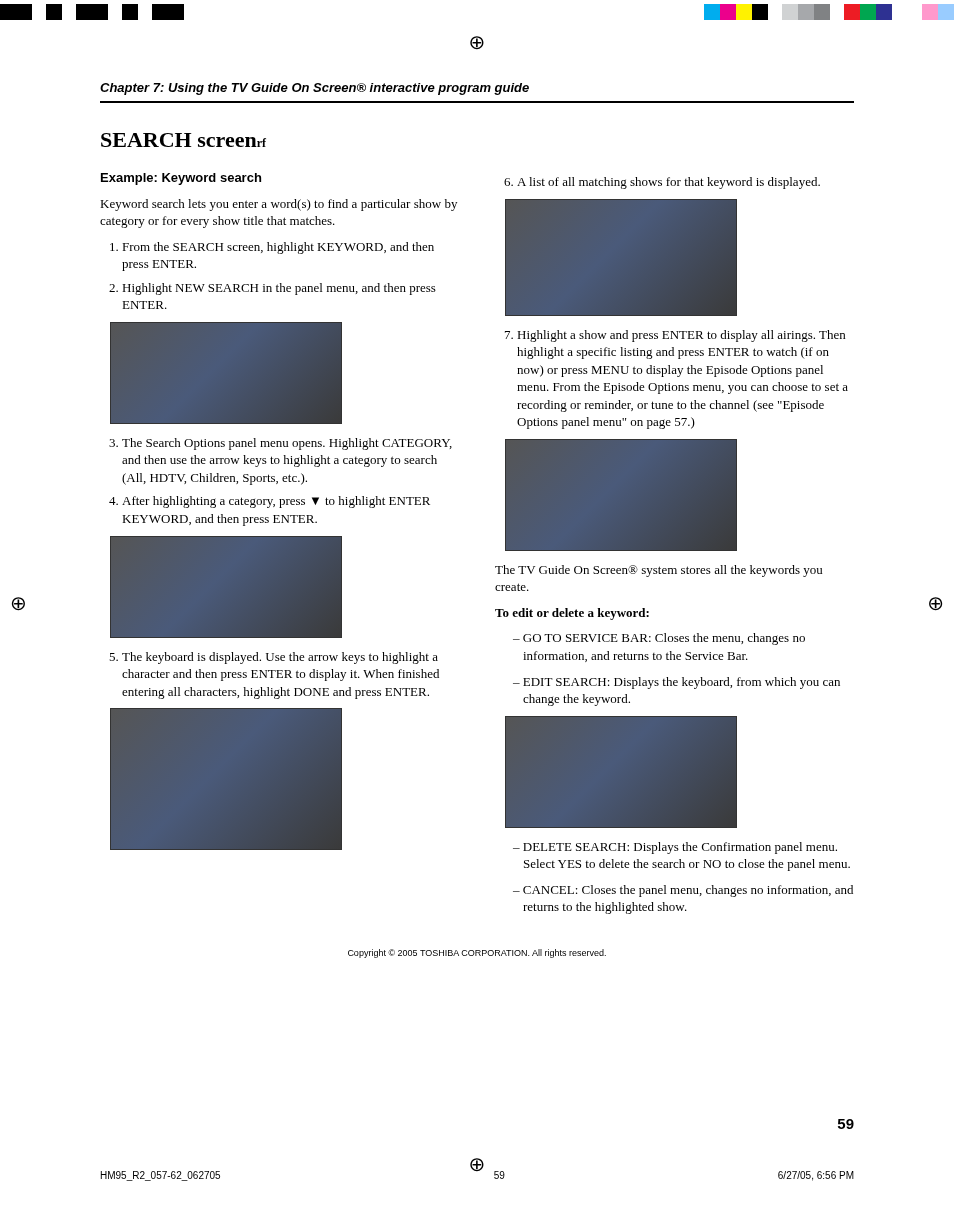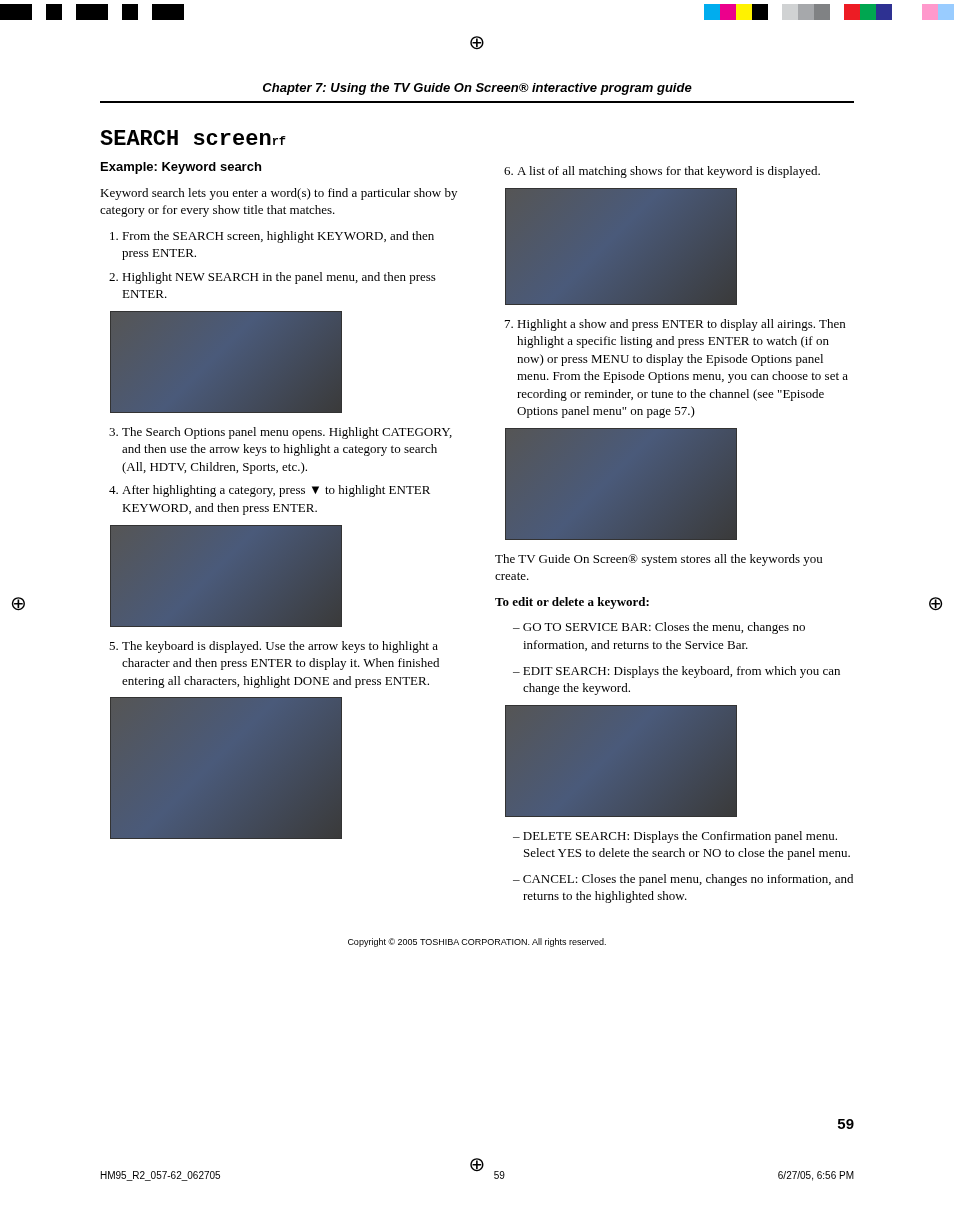--- a/index.html
+++ b/index.html
@@ -28,43 +28,43 @@
   .reg-right { top: 50%; right: 10px; transform: translateY(-50%); }
   .reg-bot { bottom: 30px; left: 50%; transform: translateX(-50%); }
   .page {
     position: absolute;
     top: 80px;
     left: 100px;
     right: 100px;
     bottom: 80px;
   }
   .chapter-header {
-    text-align: center;
+    text-align: left;
     font-style: italic;
     font-weight: bold;
     font-family: Arial, sans-serif;
     font-size: 13px;
     border-bottom: 2px solid #000;
     padding-bottom: 6px;
     margin-bottom: 24px;
   }
   .title-row {
     font-family: Arial, Helvetica, sans-serif;
     font-weight: bold;
     font-size: 26px;
     margin-bottom: 8px;
   }
   .title-row .sup { font-size: 13px; vertical-align: super; }
   .title-row .cont { font-size: 15px; font-weight: bold; }
   .subtitle {
-    font-family: Liberation Mono, monospace;
+    font-family: Liberation Serif, serif;
     font-weight: bold;
     font-size: 22px;
     margin-top: 16px;
-    margin-bottom: 6px;
+    margin-bottom: 16px;
   }
   .subtitle .sub { font-size: 12px; font-weight: bold; }
   .section-head {
     font-family: Arial, Helvetica, sans-serif;
     font-weight: bold;
     font-size: 13px;
     margin-bottom: 4px;
   }
   .columns { display: flex; gap: 36px; }
   .col { flex: 1; font-size: 13px; line-height: 1.35; }

